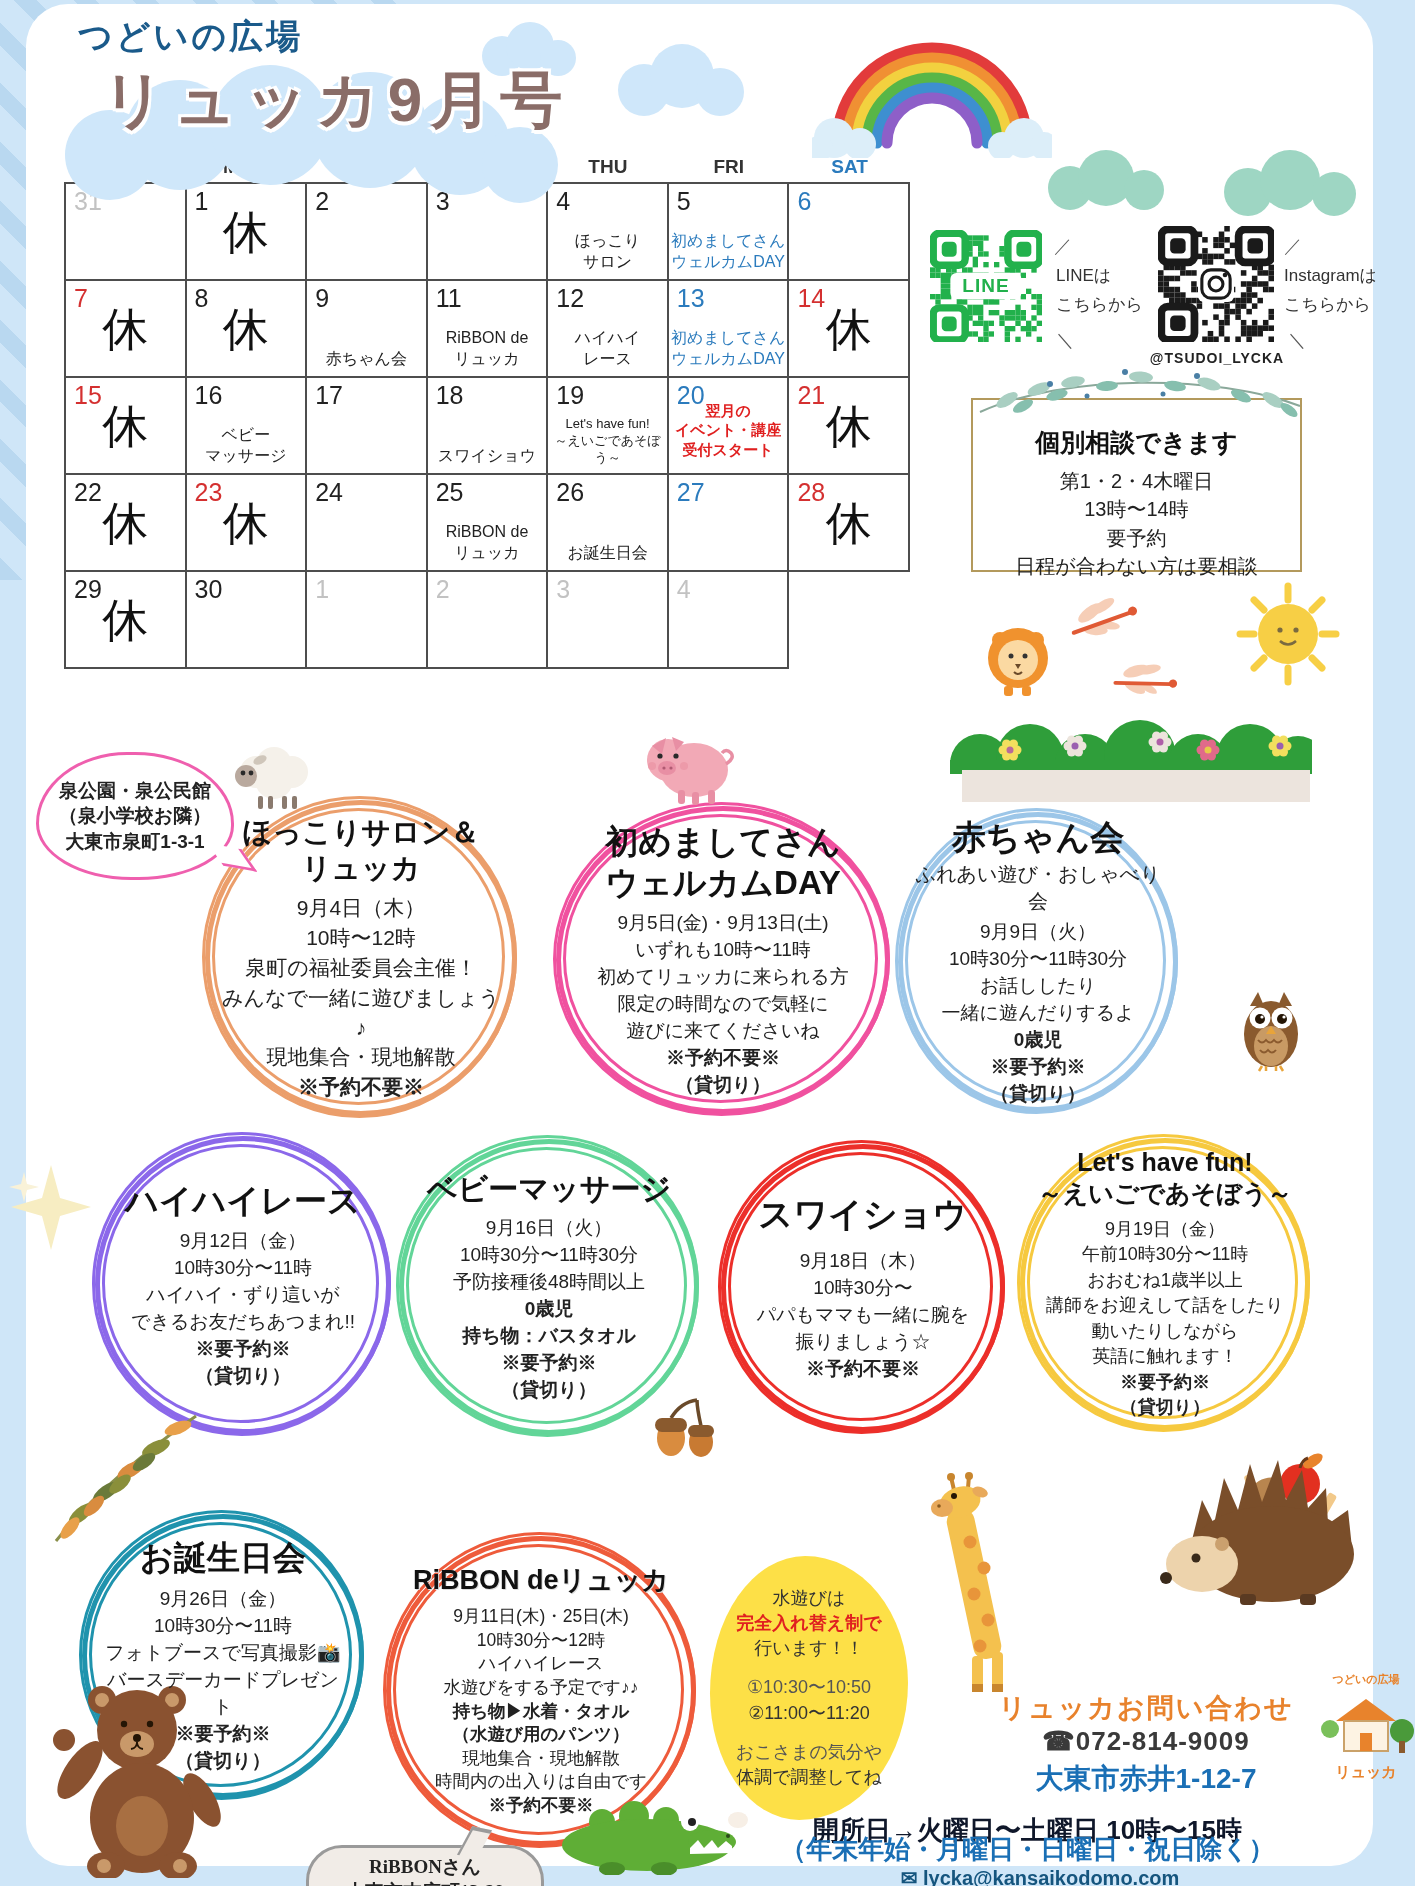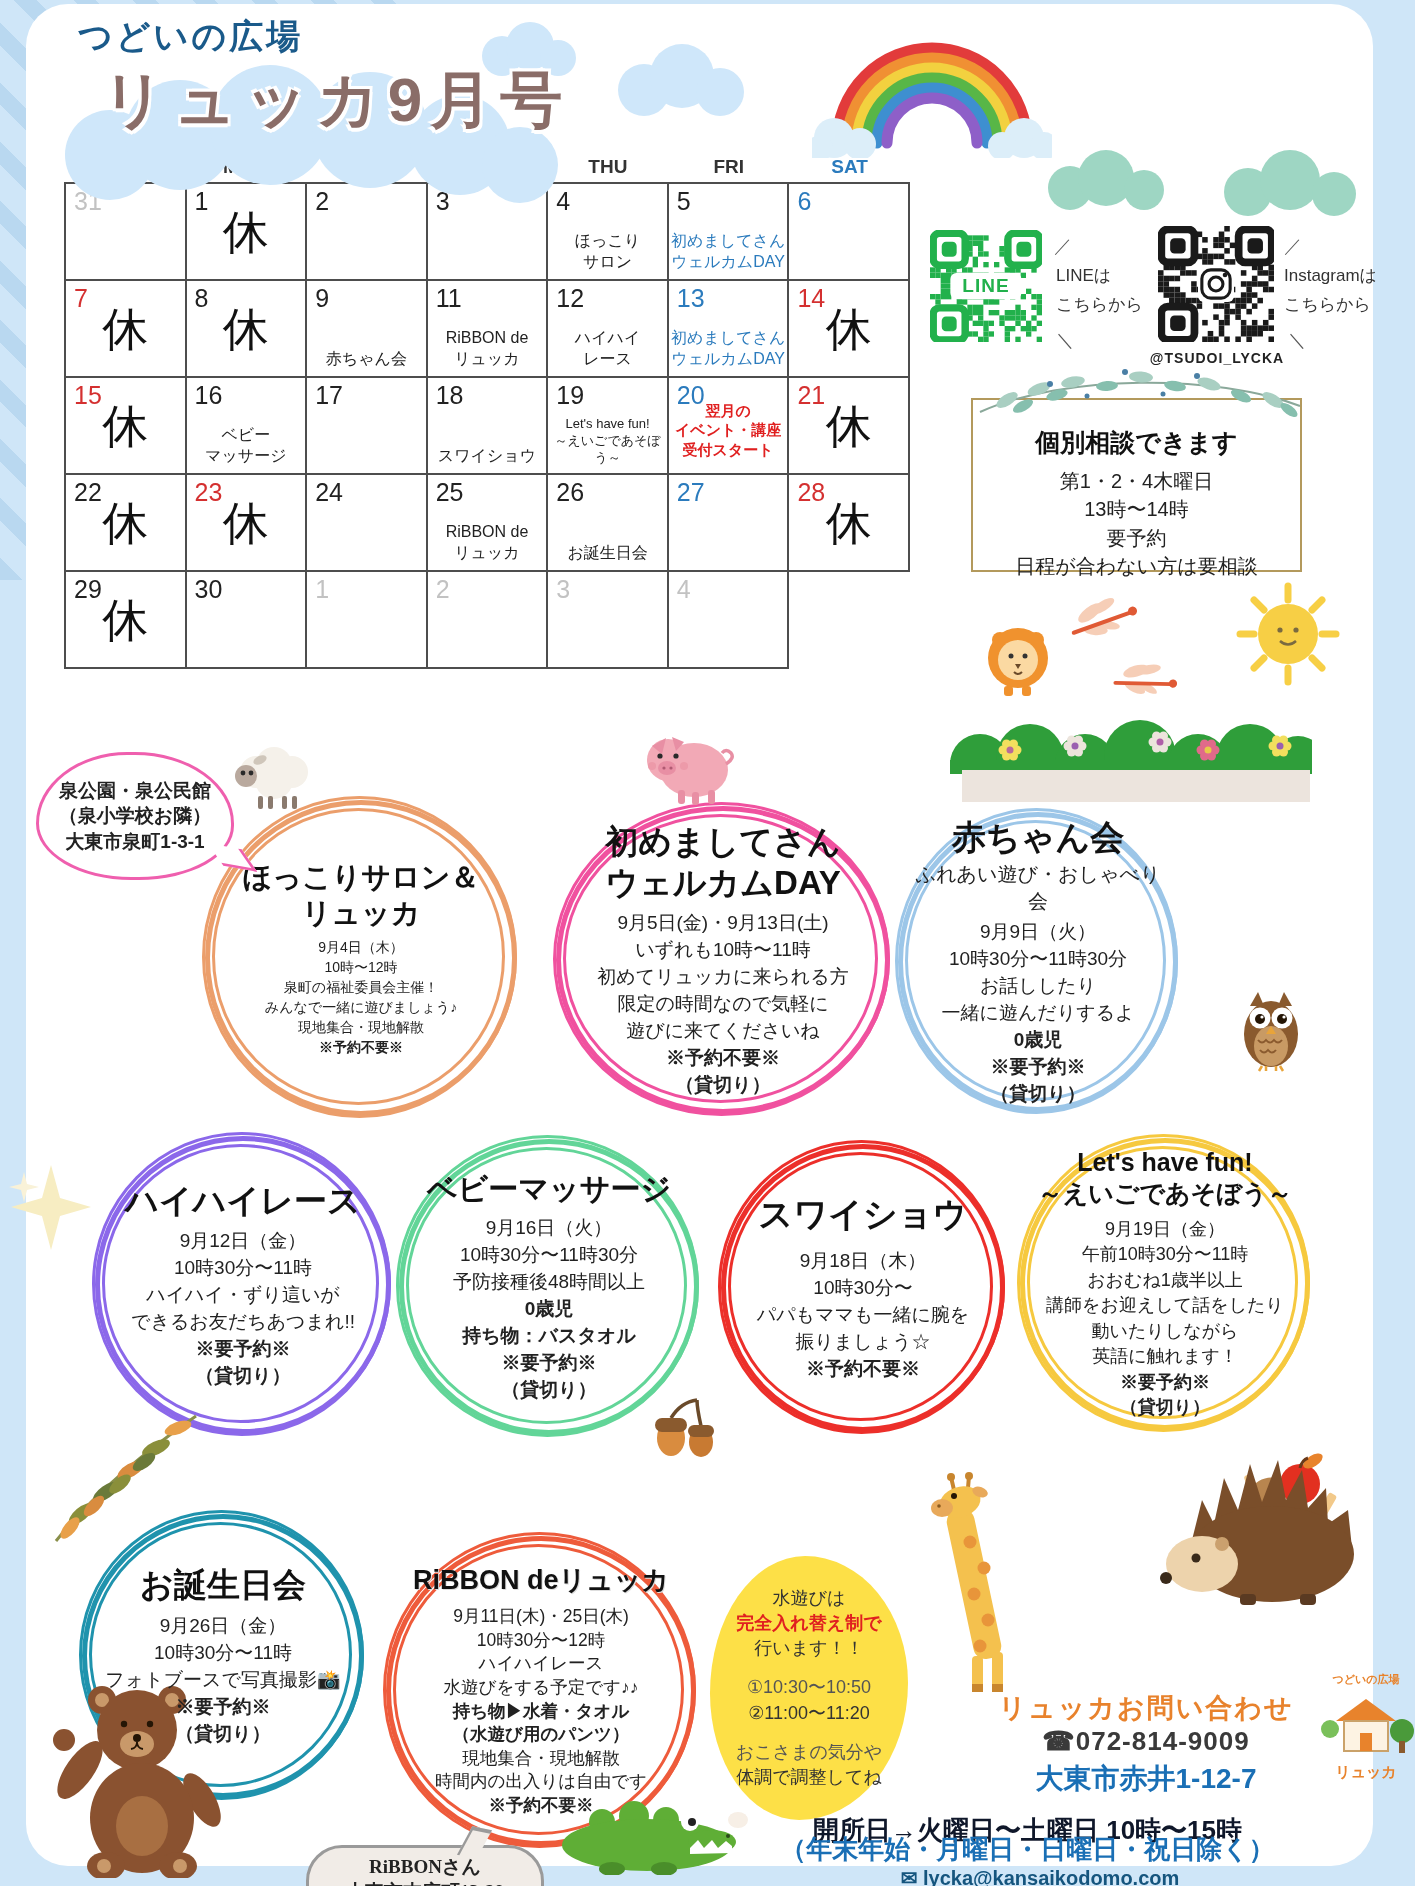--- a/index.html
+++ b/index.html
@@ -67,21 +67,21 @@
   .ev .ring { position:absolute; inset:0; border-radius:50%; border:5px solid var(--c); }
   .ev .ring::before { content:""; position:absolute; inset:3px 7px 6px 2px; border-radius:50%; border:3.5px solid var(--c); }
   .ev .ring::after { content:""; position:absolute; inset:-9px -5px -7px -8px; border-radius:50%; border:3px solid var(--c); }
   .ev .content { position:absolute; inset:0; display:flex; flex-direction:column; justify-content:center; align-items:center; text-align:center; padding:16px; z-index:2; }
   .ev-title { font-weight:bold; color:#111; white-space:pre-line; line-height:1.25; margin-bottom:7px; }
   .ev-sub { font-size:20px; color:#222; margin-bottom:4px; }
   .ev-line { font-size:19px; color:#222; line-height:1.42; white-space:pre-line; }
   .ev-line.bold { font-weight:bold; }
   #ev-hokkori   { left:205px; top:800px;  width:312px; height:316px; --c:#eb9e6b; }
   #ev-hokkori .ev-title { font-size:29px; }
-  #ev-hokkori .ev-line { font-size:14px; }
+  #ev-hokkori .ev-line { font-size:21px; }
   #ev-welcome   { left:556px; top:806px;  width:334px; height:308px; --c:#f0519f; }
   #ev-welcome .ev-title { font-size:33px; }
   #ev-akachan   { left:898px; top:812px;  width:280px; height:300px; --c:#9cc6e8; }
   #ev-akachan .ev-title { font-size:34px; margin-bottom:2px; }
   #ev-akachan .ev-line { font-size:19px; }
   #ev-haihai    { left:95px;  top:1136px; width:296px; height:298px; --c:#8b68ea; }
   #ev-haihai .ev-title { font-size:33px; }
   #ev-babym     { left:399px; top:1139px; width:300px; height:296px; --c:#62d598; }
   #ev-babym .ev-title { font-size:30px; }
   #ev-swaisho   { left:721px; top:1144px; width:284px; height:288px; --c:#ec2f2a; }
@@ -1062,20 +1062,21 @@
 </svg>
 
 <div class="ev" id="ev-birthday">
   <div class="ring"></div>
   <div class="content">
     <div class="ev-title">お誕生日会</div>
     <div>
         <div class="ev-line">9月26日（金）</div>
         <div class="ev-line">10時30分〜11時</div>
         <div class="ev-line">フォトブースで写真撮影📸</div>
+        <div class="ev-line">バースデーカードプレゼント</div>
         <div class="ev-line bold">※要予約※</div>
         <div class="ev-line bold">（貸切り）</div>
       </div>
   </div>
 </div>
 <div class="ev" id="ev-ribbon">
   <div class="ring"></div>
   <div class="content">
     <div class="ev-title">RiBBON deリュッカ</div>
     <div>

